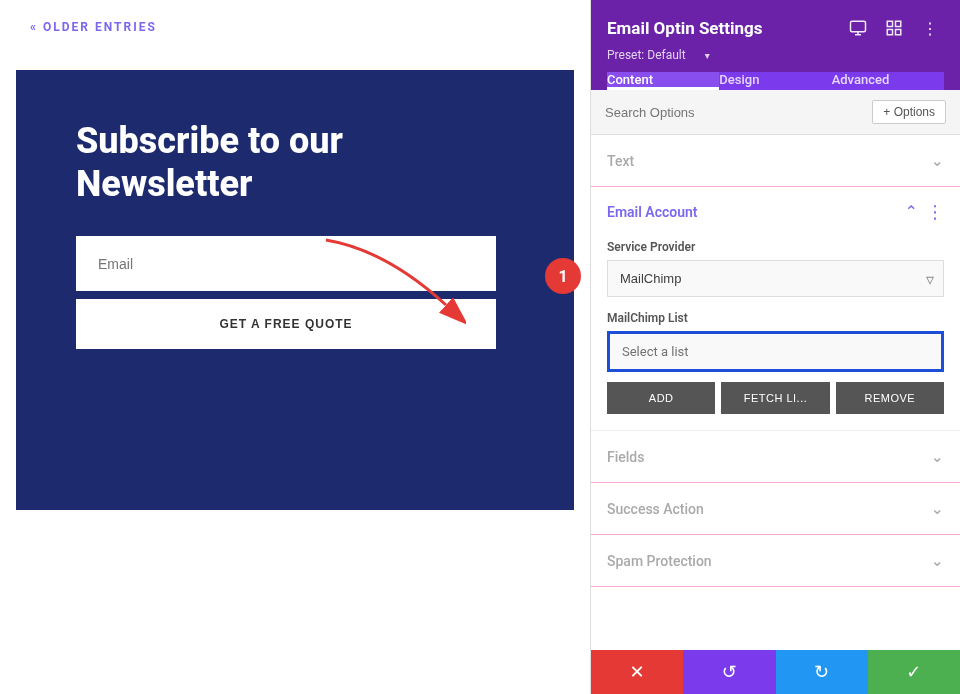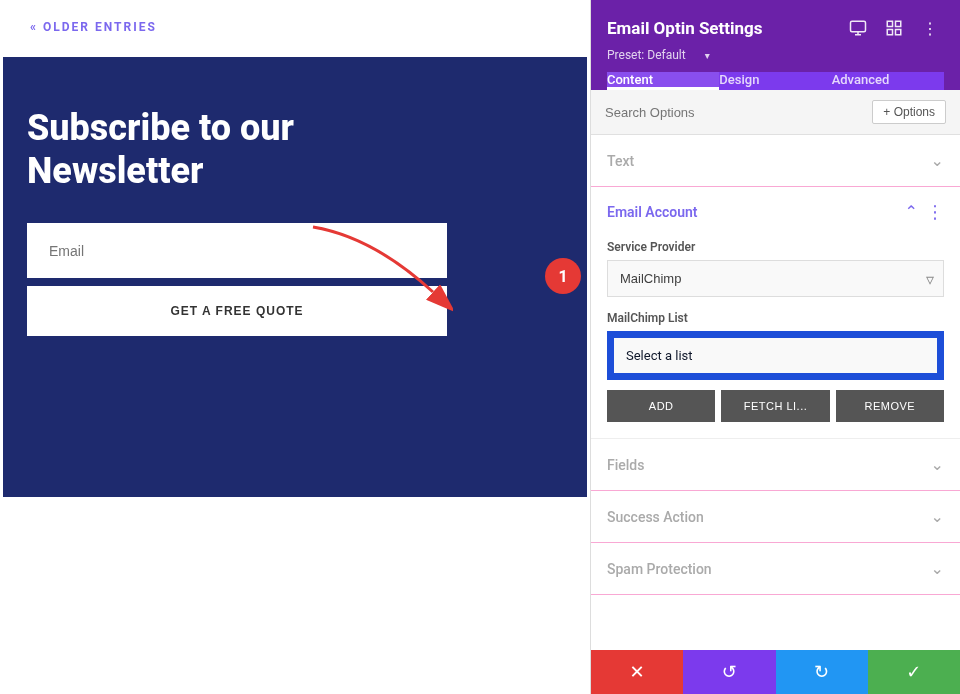--- a/index.html
+++ b/index.html
@@ -29,22 +29,22 @@
       text-transform: uppercase;
     }
 
     .older-entries a {
       color: #7b68ee;
       text-decoration: none;
     }
 
     .newsletter-section {
       background: #1e2a6e;
-      margin: 3px;
-      padding: 50px 40px 60px 24px;
+      margin: 16px;
+      padding: 50px 40px 60px 60px;
       min-height: 440px;
       position: relative;
     }
 
     .newsletter-title {
       color: #ffffff;
       font-size: 36px;
       font-weight: 800;
       line-height: 1.2;
       margin-bottom: 30px;
@@ -301,24 +301,24 @@
     }
 
     .list-select-wrapper {
       position: relative;
       margin-bottom: 10px;
     }
 
     .list-select-display {
       width: 100%;
       padding: 10px 12px;
-      border: 7px solid #1d4ed8;
+      border: 3px solid #1d4ed8;
       background: #f9f9f9;
       font-size: 13px;
-      color: #0f172a;
+      color: #737373;
       cursor: pointer;
       display: flex;
       justify-content: space-between;
       align-items: flex-start;
     }
 
     .action-buttons {
       display: flex;
       gap: 6px;
       margin-top: 4px;

